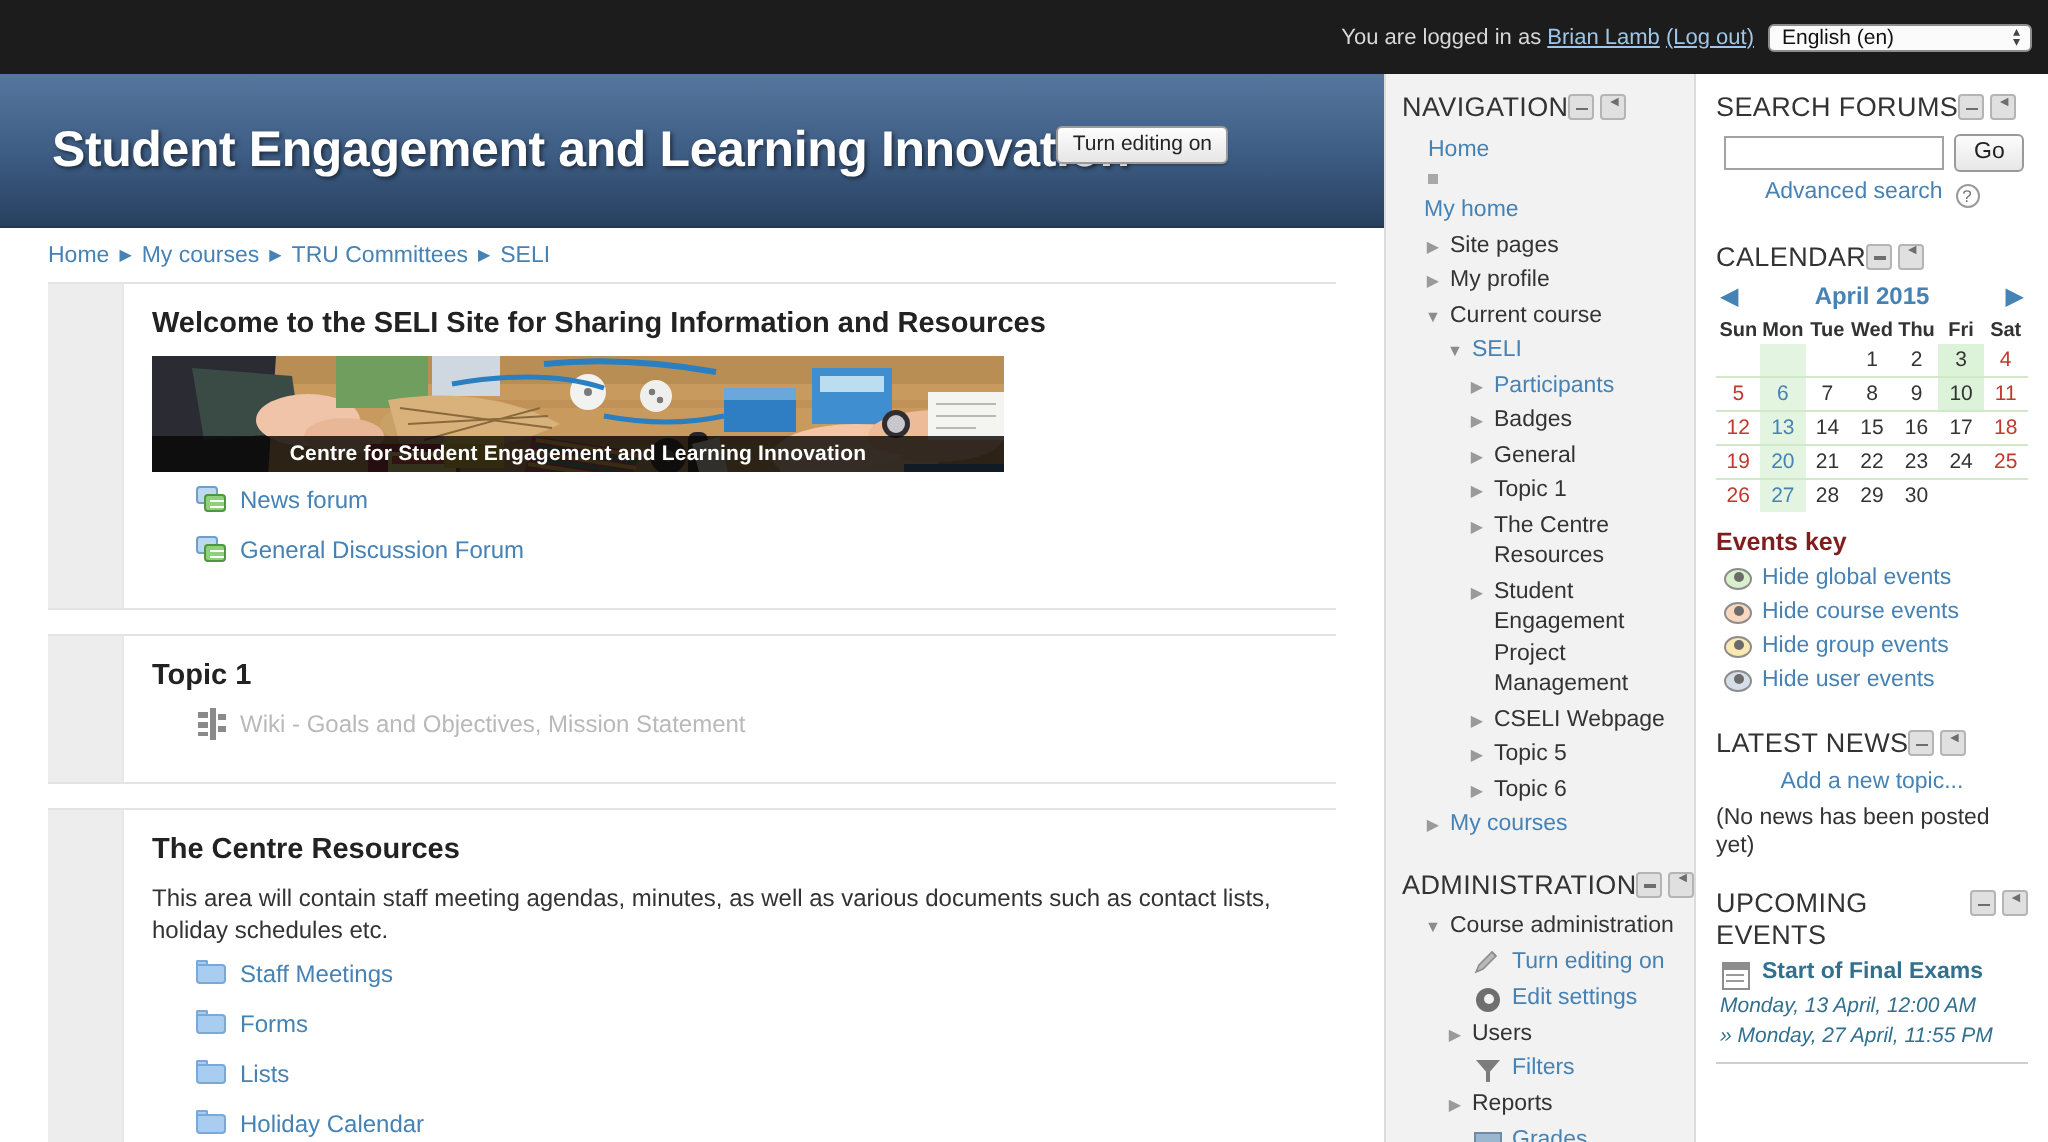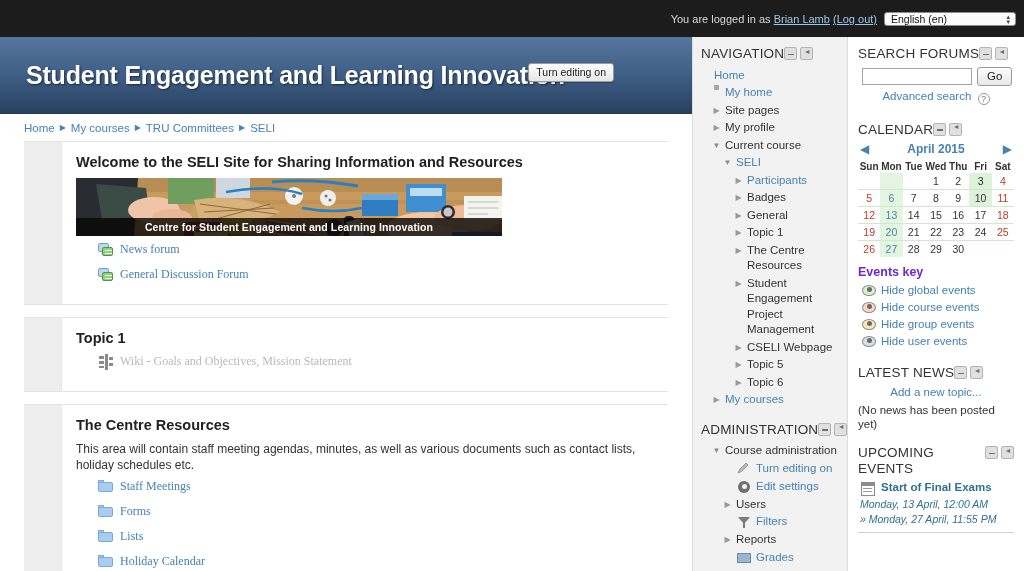--- a/index.html
+++ b/index.html
@@ -74,21 +74,21 @@
   
   .banner{ width:426px; height:58px; position:relative; overflow:hidden;
            margin:2px 0 6px 0; background:#c59a5c; }
   .banner .cap{
     position:absolute; left:0; right:0; bottom:0; height:18px;
     background:rgba(10,8,6,.82); color:#fff; font-size:10.5px; font-weight:bold;
     display:flex; align-items:center; justify-content:center; letter-spacing:.1px;
   }
 
   
-  .act{ display:flex; align-items:flex-start; gap:6px; margin:0 0 9px 22px; font-size:12px;font-family:Liberation Serif, serif; }
+  .act{ display:flex; align-items:center; gap:6px; margin:0 0 9px 22px; font-size:12px; }
   .act.dim span.lbl{ color:#b9b9b9; }
 
   
   .ico{ width:16px; height:16px; flex:0 0 16px; position:relative; display:inline-block; }
   .ico-forum .b1{ position:absolute; left:0; top:1px; width:11px; height:9px;
       background:#bcd9f0; border:1px solid #6f9ec9; border-radius:2px; }
   .ico-forum .b2{ position:absolute; left:4px; top:5px; width:11px; height:9px;
       background:#8fd07a; border:1px solid #4e9642; border-radius:2px; }
   .ico-forum .b2:after{ content:""; position:absolute; left:2px; top:2px; width:7px; height:1px;
       background:#fff; box-shadow:0 3px 0 #fff; }
@@ -167,21 +167,21 @@
   .calnav .arw{ color:#4682b4; font-size:12px; }
   .calnav .mo{ color:#4682b4; font-size:12px; font-weight:bold; }
   table.cal{ width:100%; border-collapse:collapse; font-size:10.5px; }
   table.cal th{ font-weight:bold; color:#333; padding:1px 0; font-size:10px; }
   table.cal td{ text-align:center; padding:2px 0; color:#333; width:14.28%; }
   table.cal td.we{ color:#c0392b; }
   table.cal td.mon{ background:#e3f5e0; color:#4682b4; }
   table.cal td.ev{ background:#ddf3d9; }
   table.cal tr.wkline td{ border-top:1px solid #cfe9c9; }
 
-  .evkey h4{ margin:8px 0 5px 0; font-size:12.5px; font-weight:bold; color:#6d28d9; }
+  .evkey h4{ margin:8px 0 5px 0; font-size:12.5px; font-weight:bold; color:#7f1d1d; }
   .evrow{ display:flex; align-items:center; gap:5px; margin:0 0 5px 4px; font-size:11.5px; }
 
   .addtopic{ text-align:center; font-size:11.5px; margin:3px 0 5px; }
   .nonews{ font-size:11.5px; color:#333; line-height:1.3; }
 
   .evitem{ margin-left:2px; }
   .evitem .t{ color:#31708f; font-weight:bold; font-size:11.5px; }
   .evitem .d{ color:#31708f; font-style:italic; font-size:10.5px; line-height:1.35; }
   .evhead{ display:flex; gap:5px; align-items:flex-start; }
   hr.evsep{ border:none; border-top:1px solid #d0d0d0; margin:6px 0 0; }
@@ -357,21 +357,21 @@
         <div class="blk-btns">
           <div class="bbtn minus"></div>
           <div class="bbtn dock"></div>
         </div>
       </div>
       <div class="tree" id="nav-tree">
           <div class="tnode" style="padding-left: 0px;">
             <span class="tw"></span>
             <span class="lbl lnk">Home</span>
           </div>
-          <div class="tnode" style="padding-left: 11px;">
+          <div class="tnode" style="padding-left: 11px; flex-direction: column;">
             <span class="bullet">
               <i></i>
             </span>
             <span class="lbl lnk">My home</span>
           </div>
           <div class="tnode" style="padding-left: 11px;">
             <span class="tw">▶</span>
             <span class="lbl">Site pages</span>
           </div>
           <div class="tnode" style="padding-left: 11px;">

